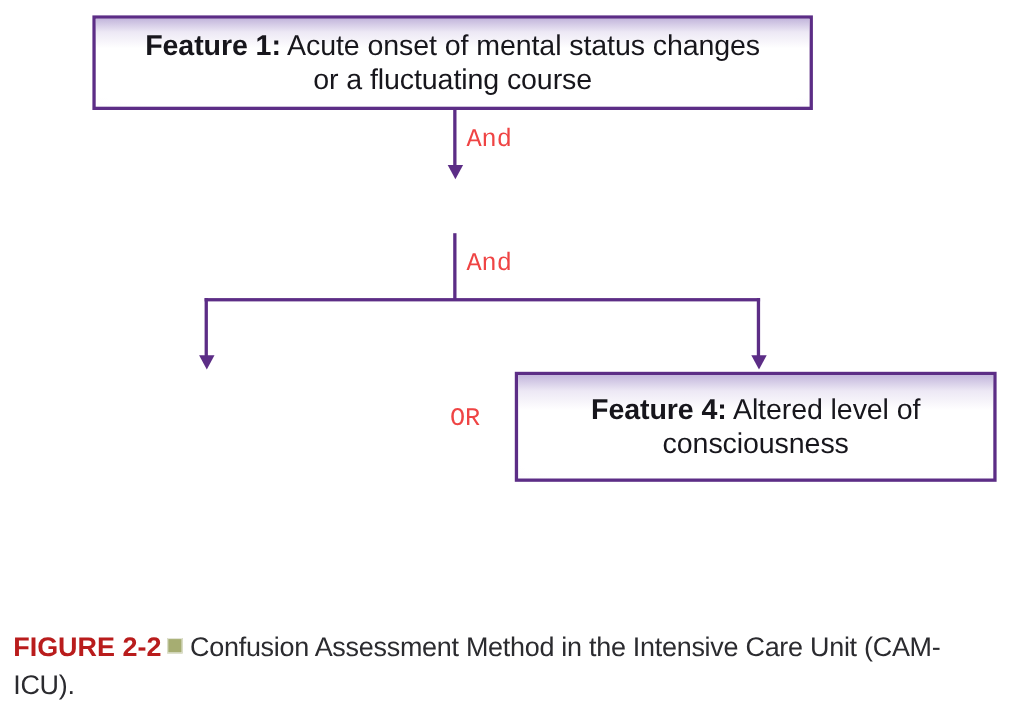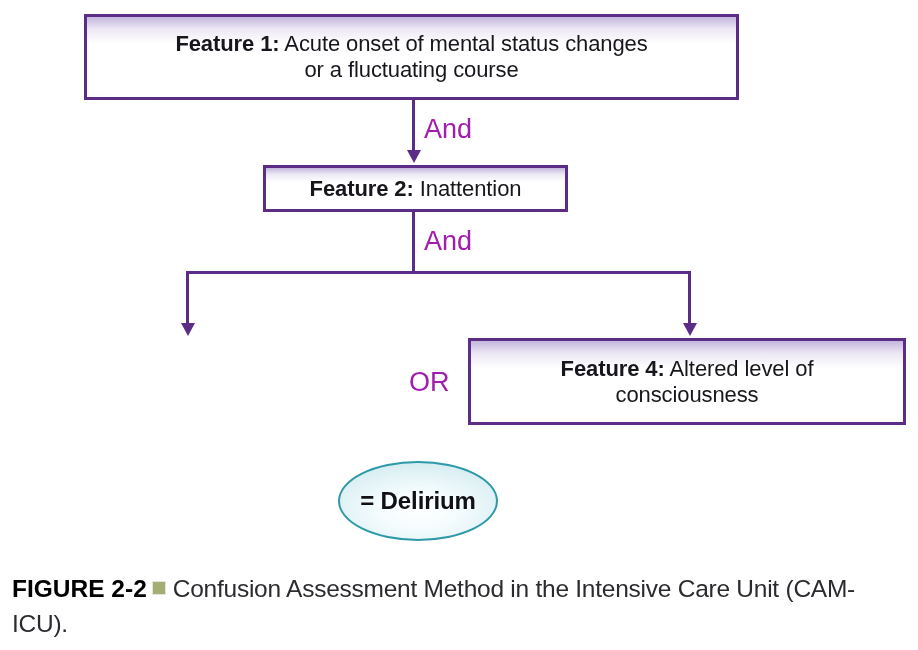--- a/index.html
+++ b/index.html
@@ -51,32 +51,32 @@
     background: linear-gradient(to bottom,
         rgba(185,170,214,0.85) 0%,
         rgba(214,204,232,0.45) 45%,
         rgba(255,255,255,0) 100%);
     pointer-events: none;
   }
   .node-text {
     position: relative;
     z-index: 2;
     padding: 0 14px;
-    font-size: 22px;
+    font-size: 26px;
     letter-spacing: -0.1px;
     white-space: pre-line;
   }
   .node-text .lead {
     font-weight: bold;
   }
 
   #node-f1 { left: 84px;  top: 14px;  width: 655px; height: 86px; }
   #node-f2 { left: 263px; top: 165px; width: 305px; height: 47px; }
   #node-f3 { left: 12px;  top: 338px; width: 353px; height: 87px; }
-  #node-f4 { left: 468px; top: 338px; width: 438px; height: 87px; }
+  #node-f4 { left: 468px; top: 338px; width: 438px; height: 100px; }
 
   
   .conn {
     position: absolute;
     background: #5c2d86;
   }
   .conn-v { width: 3px; }
   .conn-h { height: 3px; }
 
   .arrowhead {
@@ -101,23 +101,24 @@
   #drop-left { left: 186px; top: 271px; height: 54px; }
   #arrow-left{ left: 180.5px; top: 323px; }
 
   
   #drop-right{ left: 688px; top: 271px; height: 54px; }
   #arrow-right{ left: 682.5px; top: 323px; }
 
   
   .conn-label {
     position: absolute;
-    font-size: 27px;
-    color: #a21caf;
+    font-size: 23px;
+    color: #ef4444;
     white-space: nowrap;
+    font-family: Liberation Mono, monospace;
   }
   #label-and-1 { left: 424px; top: 114px; }
   #label-and-2 { left: 424px; top: 226px; }
   #label-or    { left: 393px; top: 367px; margin-left: 16px; }
 
   
   #delirium {
     position: absolute;
     left: 338px;
     top: 461px;
@@ -144,21 +145,21 @@
     position: absolute;
     left: 12px;
     top: 572px;
     width: 894px;
     font-size: 24.5px;
     line-height: 1.42;
     color: #2b2b2f;
     letter-spacing: -0.25px;
   }
   #caption .fig-label {
-    color: #000000;
+    color: #b91c1c;
     font-weight: bold;
     letter-spacing: 0px;
   }
   #caption .fig-bullet {
     display: inline-block;
     width: 12px;
     height: 12px;
     background: #a6ad72;
     border: 1px solid #e4e6d8;
     vertical-align: 2px;
@@ -172,40 +173,34 @@
 
   <div class="node" id="node-f1">
     <div class="node-text"><span class="lead">Feature 1:</span><span> Acute onset of mental status changes
 or a fluctuating course</span></div>
   </div>
 
   <div class="conn conn-v" id="trunk-1"></div>
   <div class="arrowhead" id="arrow-1"></div>
   <div class="conn-label" id="label-and-1">And</div>
 
-  <div class="node" id="node-f2">
-    <div class="node-text"><span class="lead">Feature 2:</span><span> Inattention</span></div>
-  </div>
 
   <div class="conn conn-v" id="trunk-2"></div>
   <div class="conn-label" id="label-and-2">And</div>
 
   <div class="conn conn-h" id="splitbar"></div>
   <div class="conn conn-v" id="drop-left"></div>
   <div class="arrowhead" id="arrow-left"></div>
   <div class="conn conn-v" id="drop-right"></div>
   <div class="arrowhead" id="arrow-right"></div>
 
 
   <div class="conn-label" id="label-or">OR</div>
 
   <div class="node" id="node-f4">
     <div class="node-text"><span class="lead">Feature 4:</span><span> Altered level of
 consciousness</span></div>
   </div>
 
-  <div id="delirium">
-    <div class="node-text">= Delirium</div>
-  </div>
 
 </div>
 
 <div id="caption"><span class="fig-label">FIGURE 2-2</span><span class="fig-bullet"></span><span>Confusion Assessment Method in the Intensive Care Unit (CAM-ICU).</span></div>
 
 </body></html>

